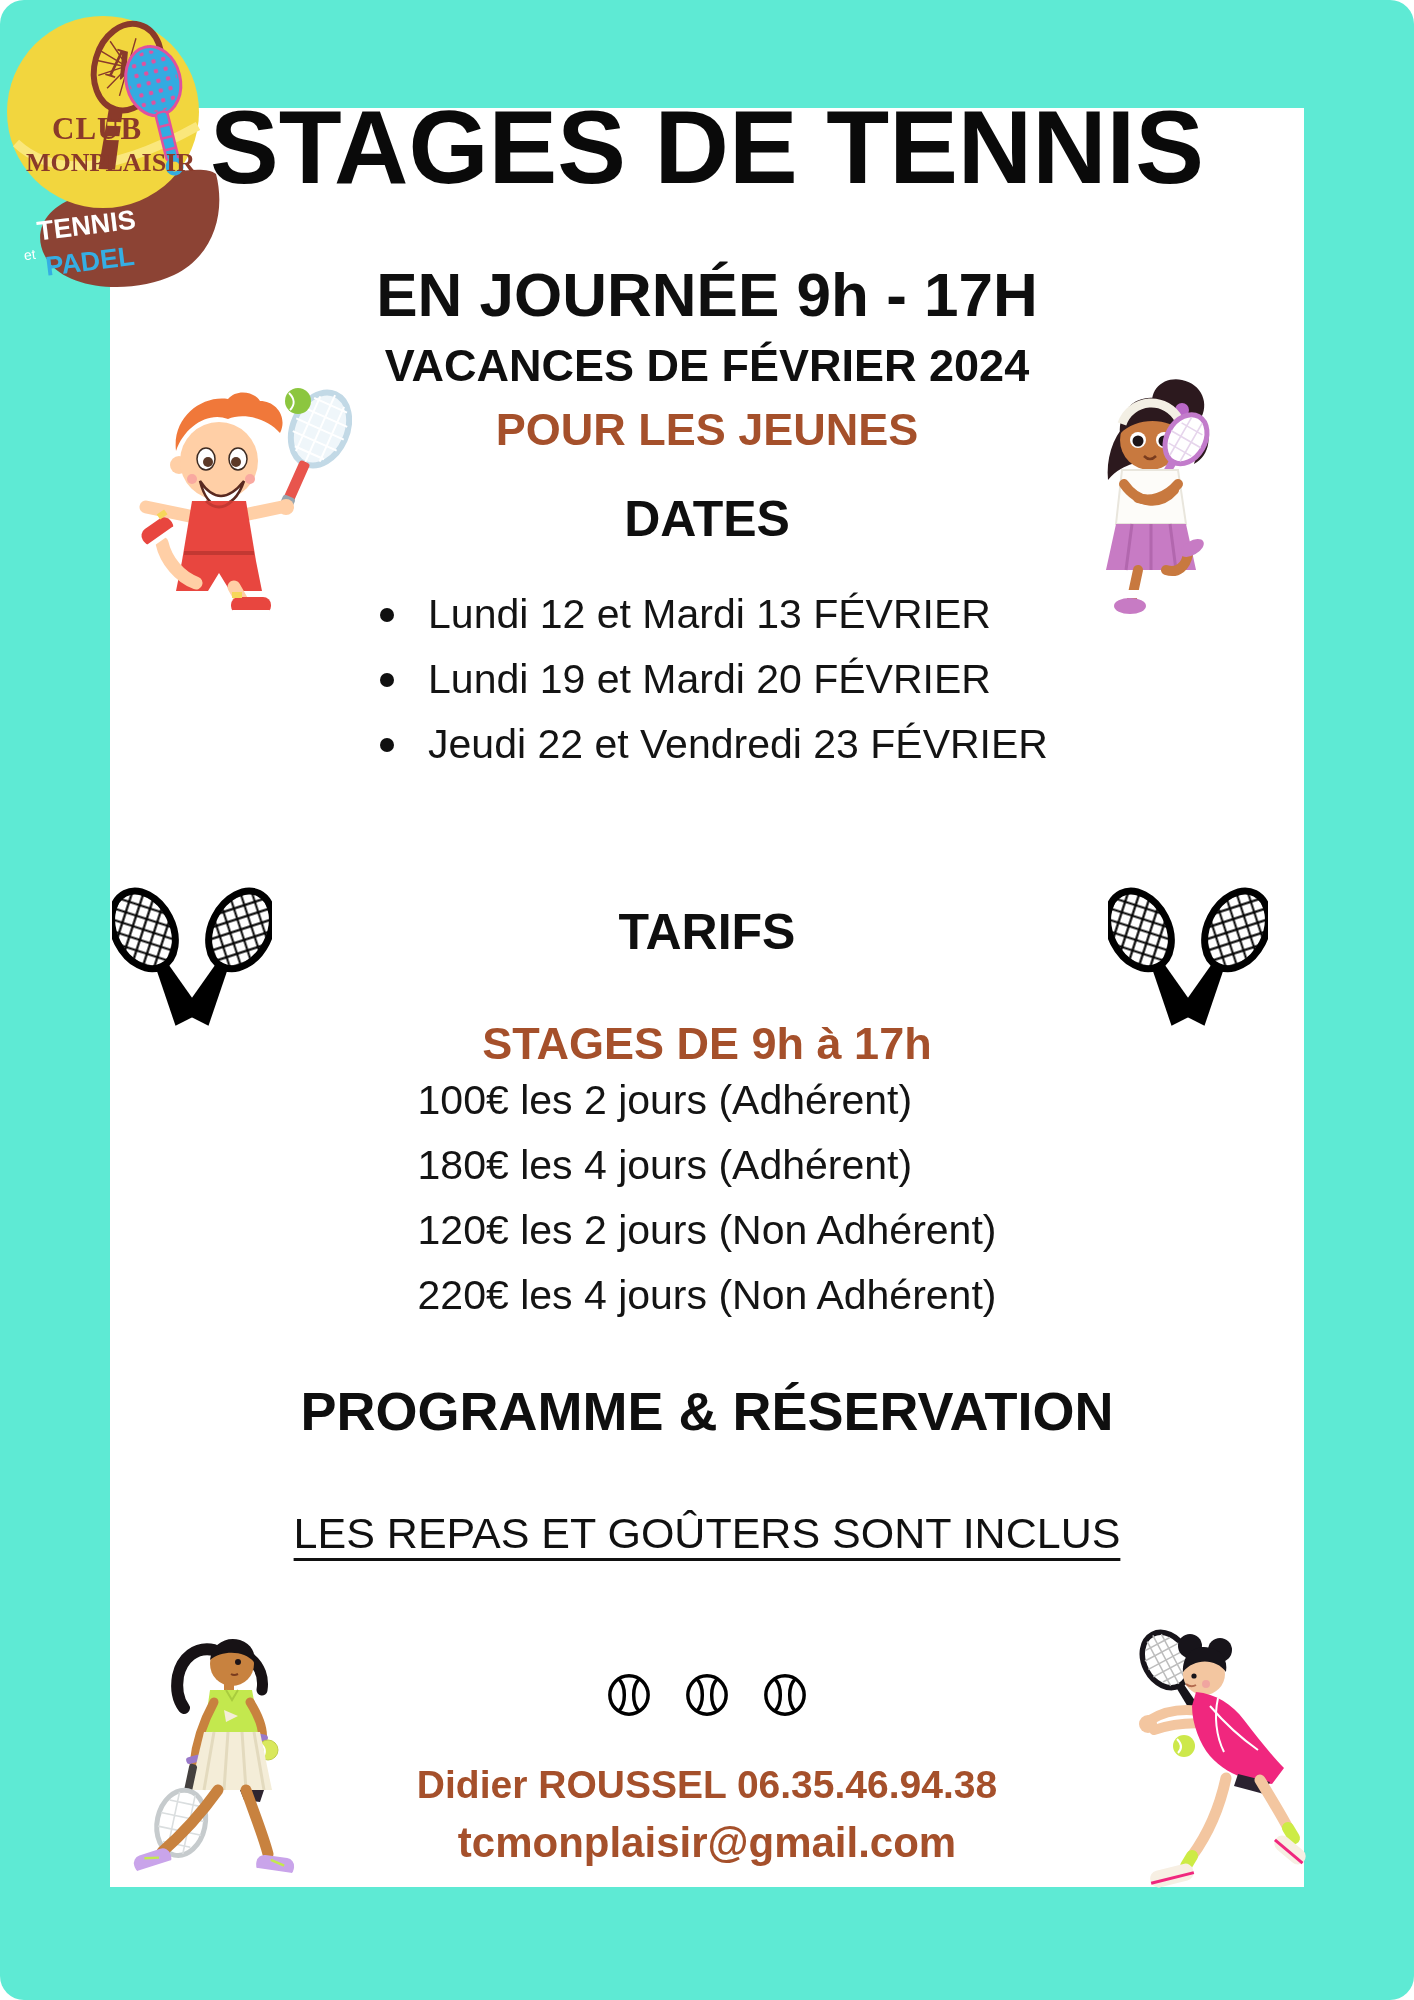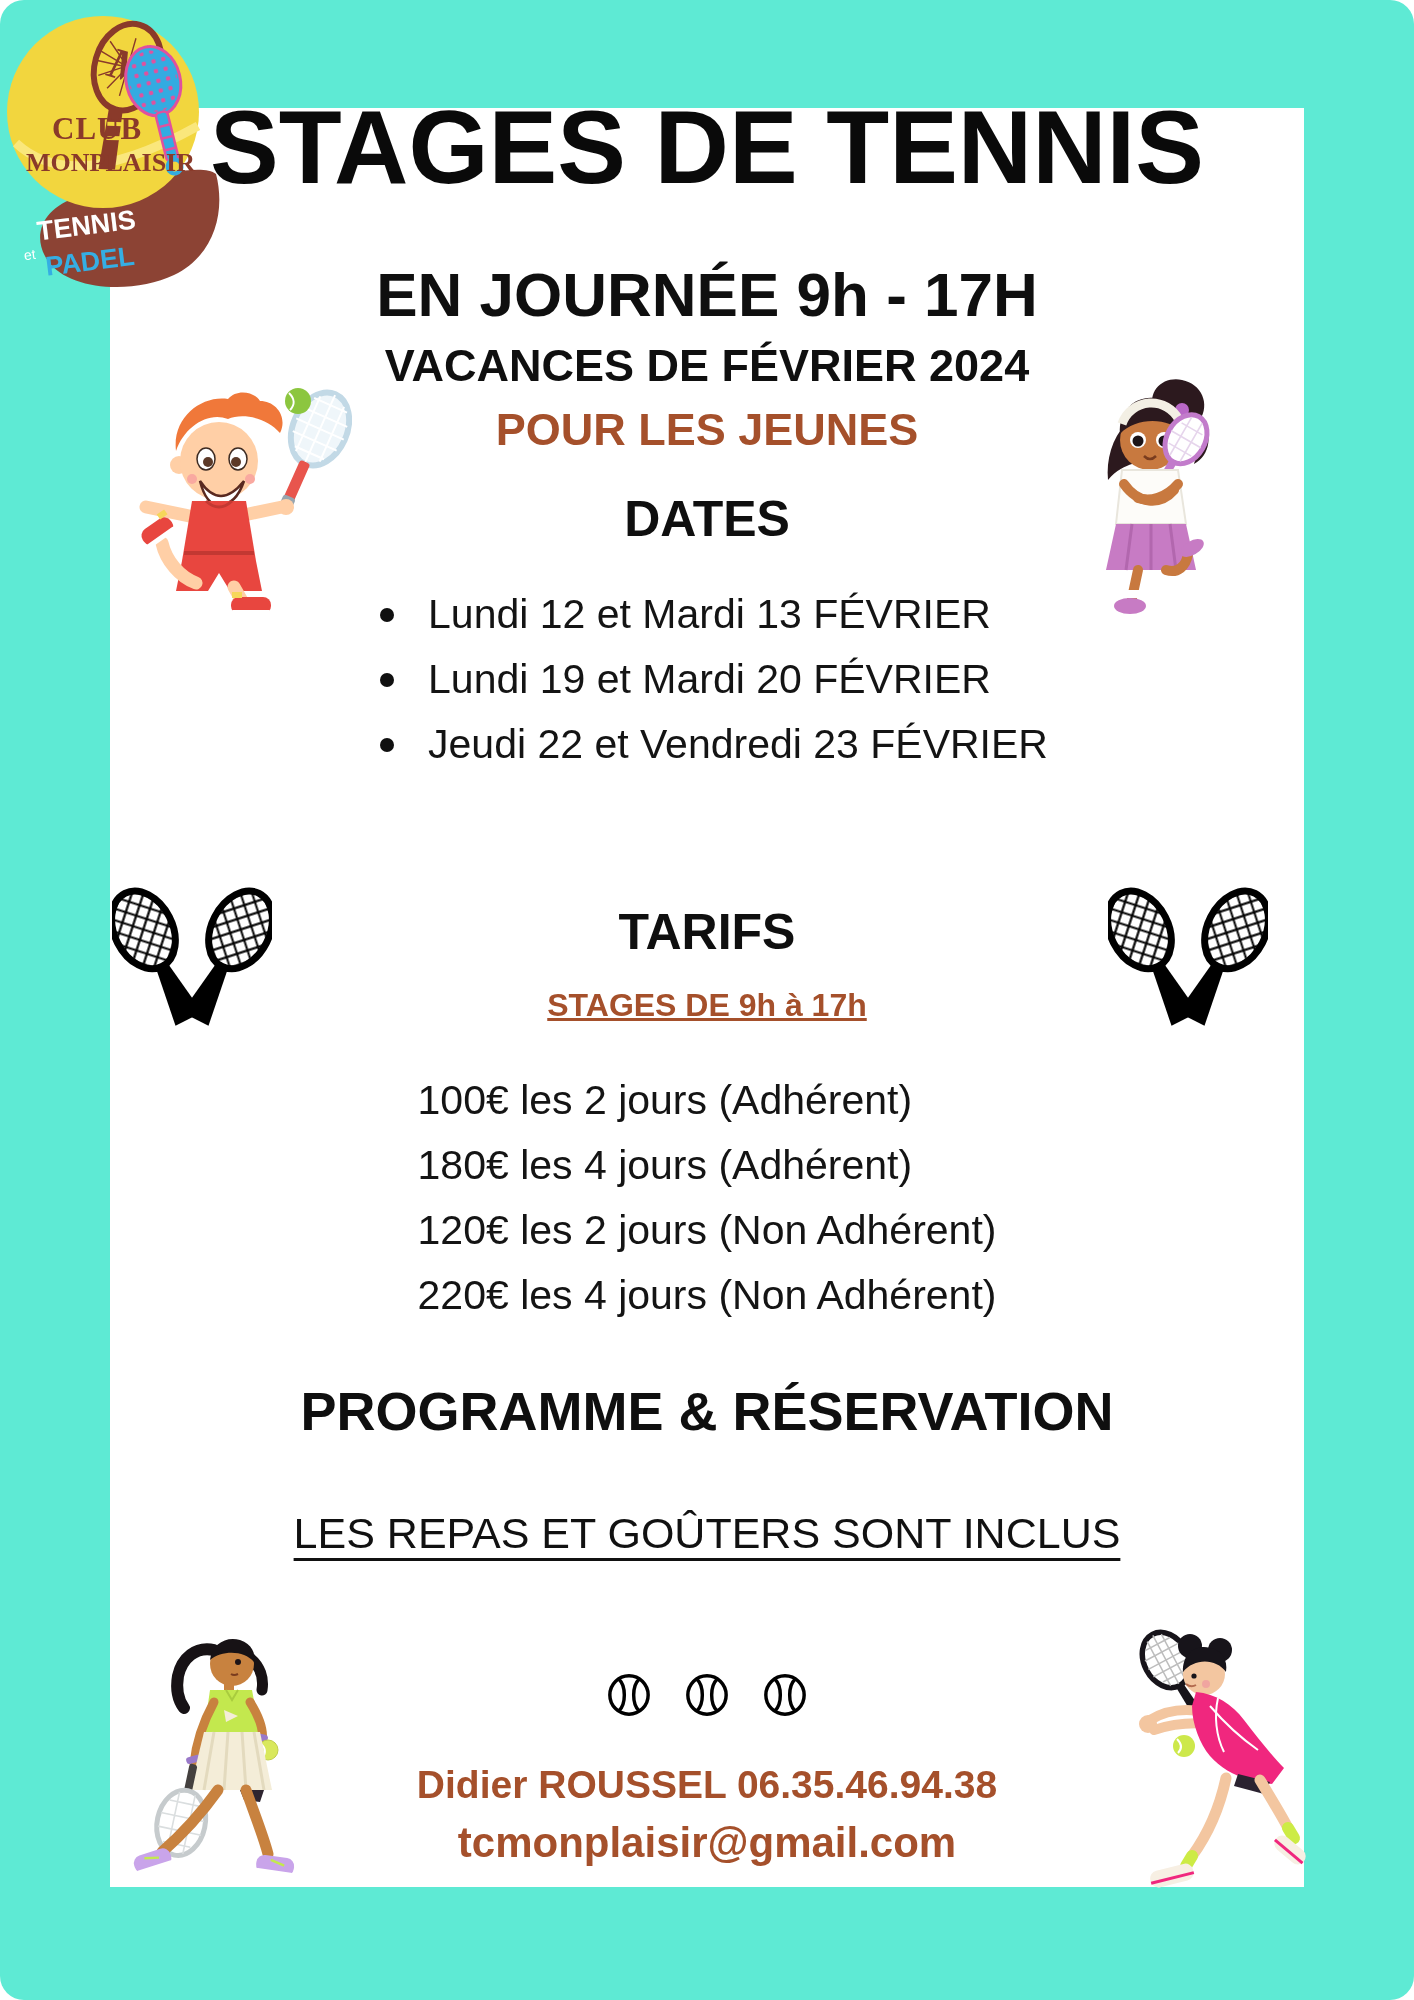--- a/index.html
+++ b/index.html
@@ -17,21 +17,21 @@
   }
   .txt{position:absolute;left:110px;width:1194px;text-align:center;color:#0f0f0f;line-height:1.08;}
   .b{font-weight:700;}
   .brown{color:#A5502B;}
   .title{top:92px;font-size:103px;font-weight:700;letter-spacing:0px;color:#0a0a0a;}
   .subtitle{top:262px;font-size:62px;}
   .period{top:342px;font-size:45px;}
   .audience{top:406px;font-size:45px;}
   .dates-heading{top:492px;font-size:50px;}
   .tarifs-heading{top:905px;font-size:50px;}
-  .tarifs-sub{top:988px;font-size:32px;text-decoration:underline;}
+  .tarifs-sub{top:1020px;font-size:45px;}
   .programme-heading{top:1382px;font-size:54px;}
   .activities{top:1512px;font-size:36px;color:#161616;}
   .meals{top:1510px;font-size:43px;color:#111;
     text-decoration:underline;text-underline-offset:10px;text-decoration-thickness:3px;}
   .contact-name{top:1764px;font-size:39px;}
   .contact-email{top:1820px;font-size:42px;}
 
   ul.plain{margin:0;padding:0;list-style:none;width:fit-content;margin:0 auto;text-align:left;}
   .dates-list{position:absolute;left:110px;width:1194px;top:582px;}
   .dates-list li{position:relative;font-size:41px;line-height:65px;color:#141414;padding-left:62px;}

